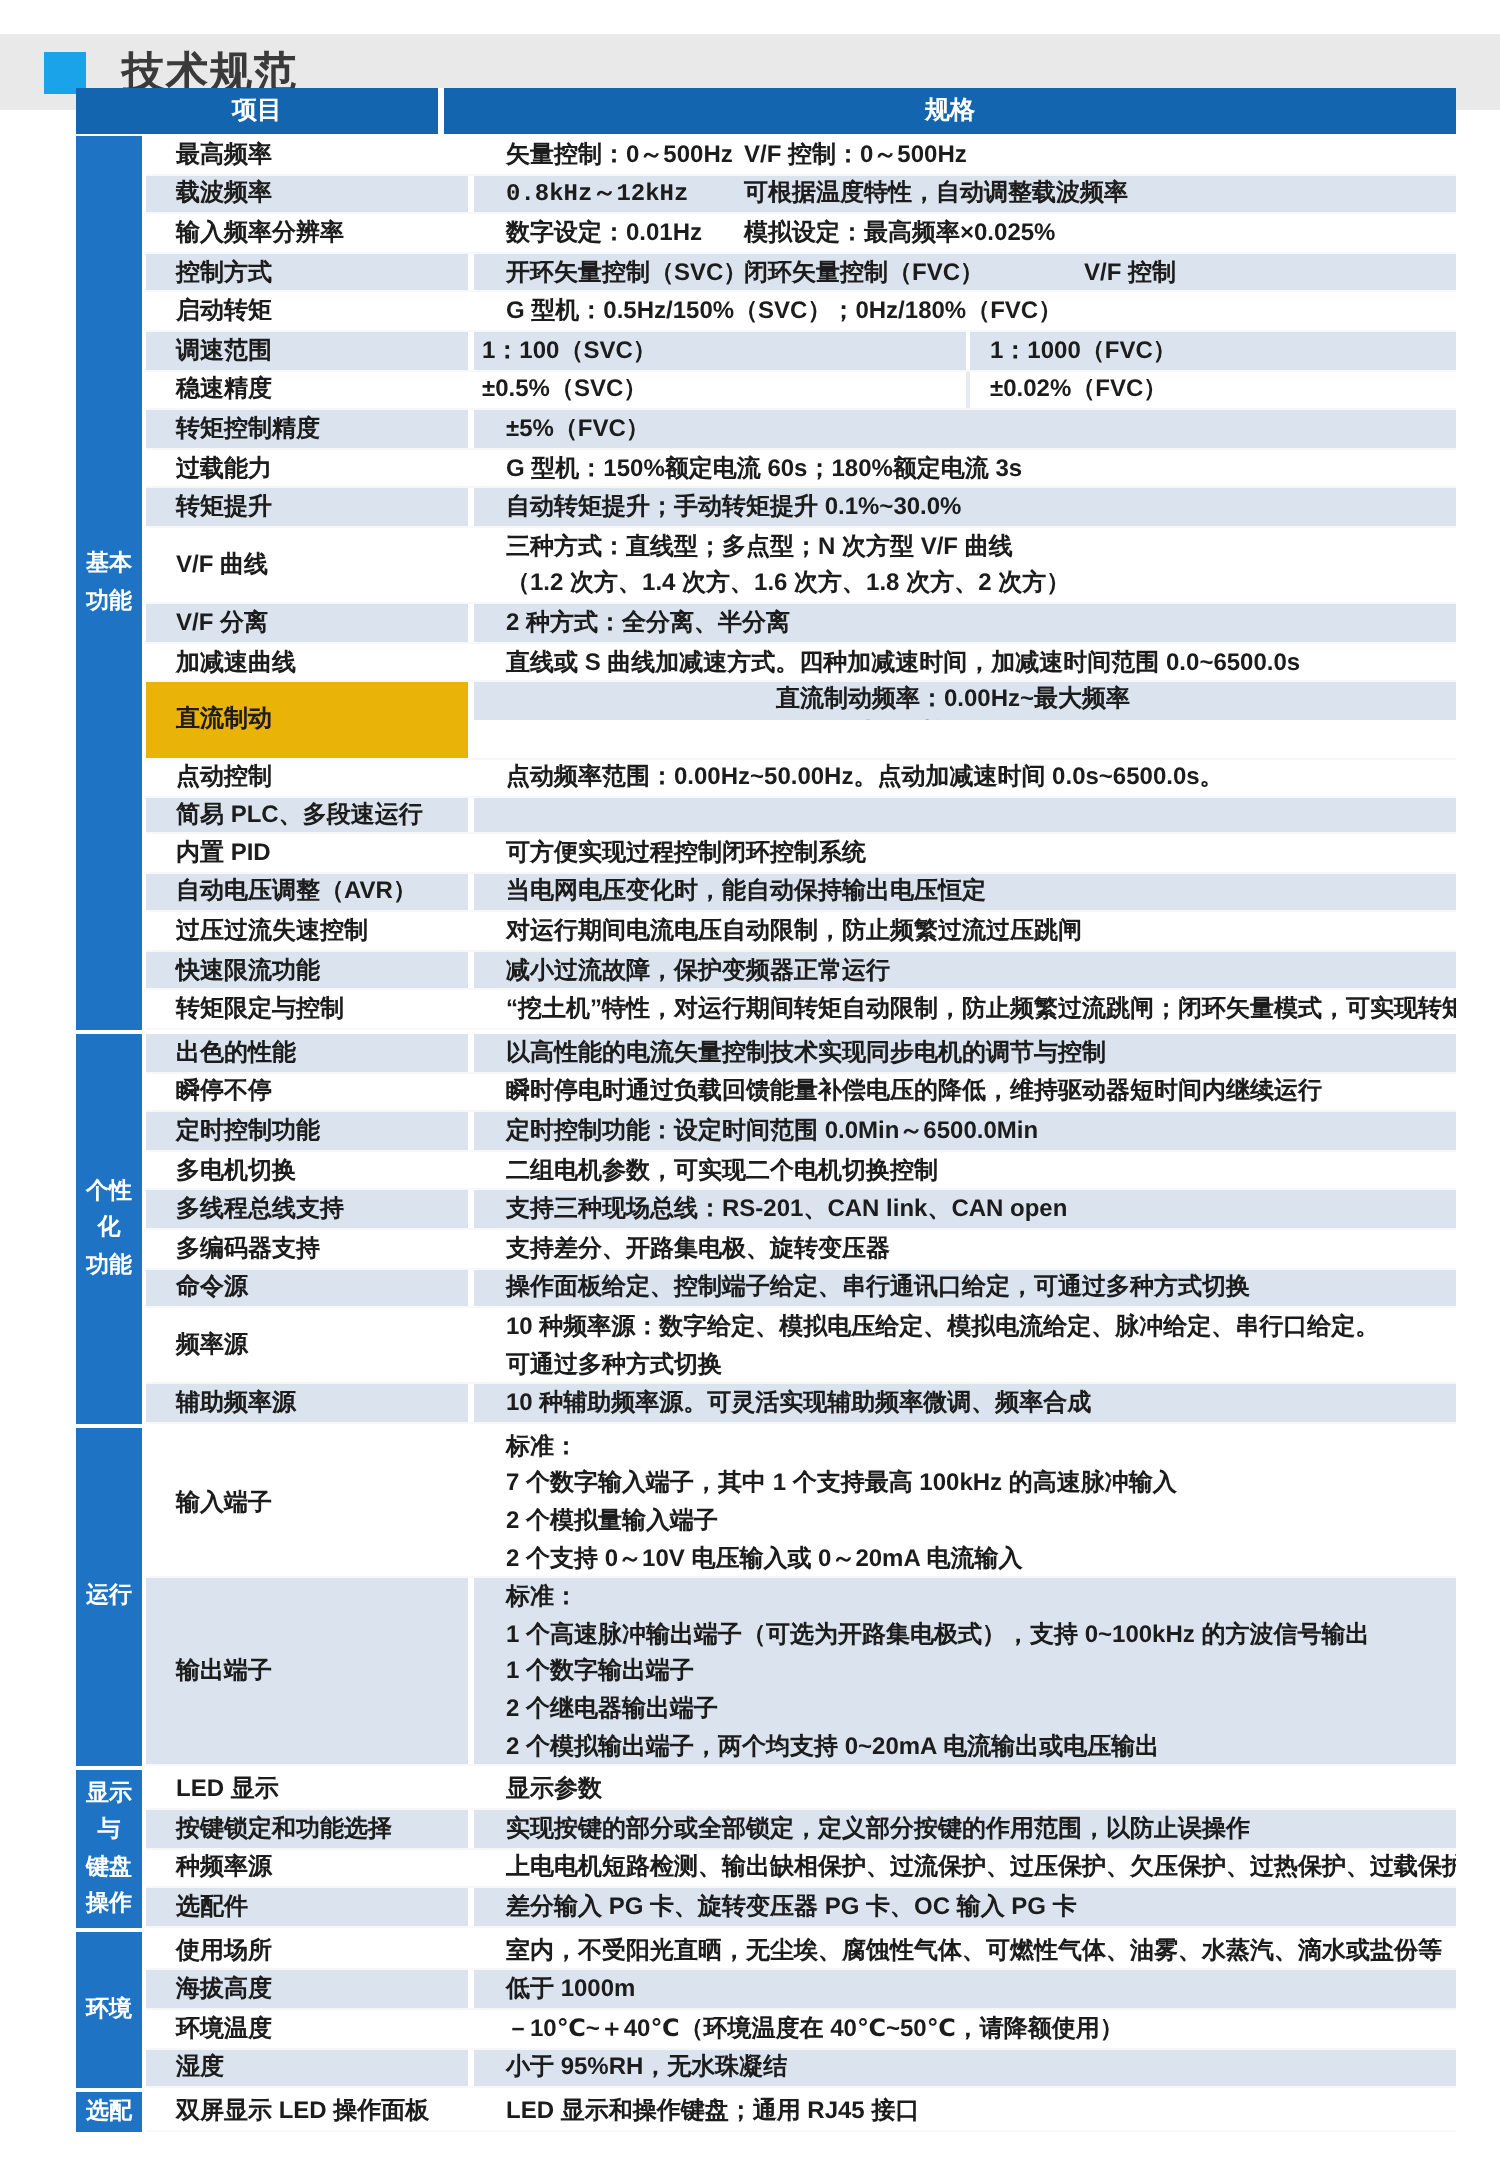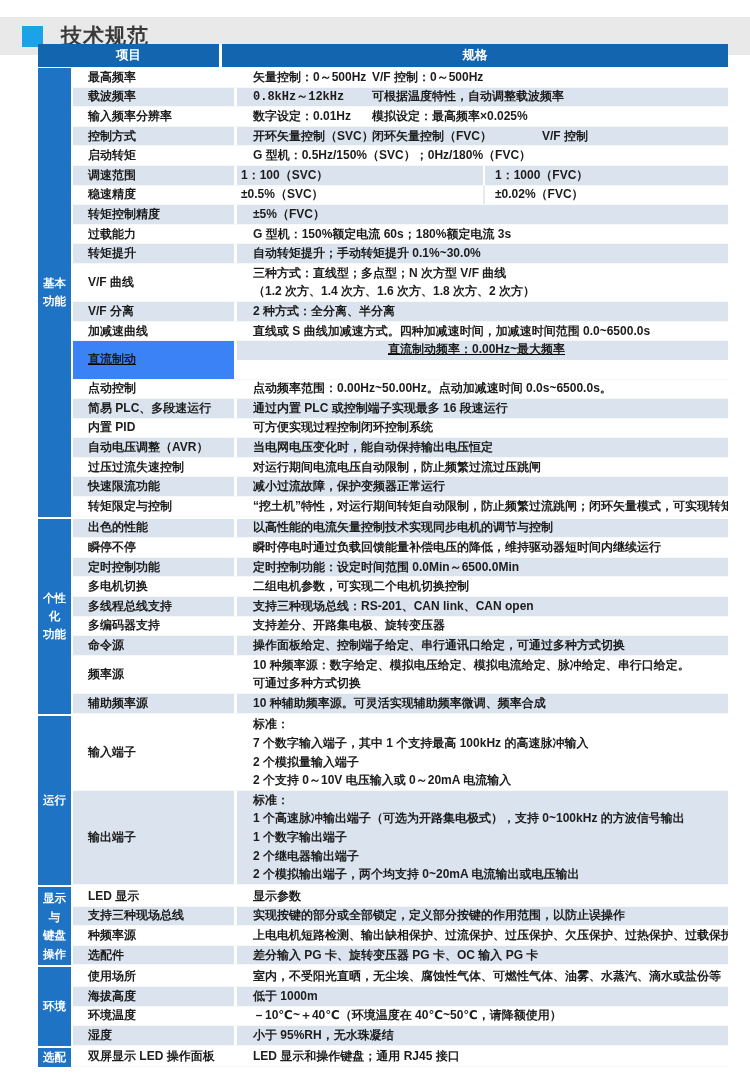--- a/index.html
+++ b/index.html
@@ -36,21 +36,21 @@
   .glabel{
     width:33px;flex:0 0 33px;margin-right:2px;
     background:var(--group-blue,#1e73c4);color:#fff;
     display:flex;align-items:center;justify-content:center;text-align:center;
     font-size:11.5px;font-weight:bold;line-height:1.6;white-space:pre-line;
   }
   .grows{flex:1;min-width:0;}
   
   .row{display:flex;border-bottom:1px solid #f6f8fa;background:#fff;}
   .row.s{background:var(--stripe,#dbe4ee);}
-  .row.split{background:#3b82f6;text-decoration:underline;}
+  .row.split{background:#eab308;}
   .item{
     width:146px;flex:0 0 146px;border-right:3px solid #fff;box-sizing:content-box;
     padding-left:15px;display:flex;align-items:center;
     font-size:12px;font-weight:bold;color:#1c1c1c;
   }
   .spec{flex:1;min-width:0;display:flex;flex-direction:column;justify-content:center;
         font-size:12px;font-weight:600;color:#1c1c1c;}
   .line{height:18.6px;display:flex;align-items:center;padding-left:16px;white-space:nowrap;overflow:hidden;}
   .seg{flex:0 0 auto;white-space:nowrap;}
   
@@ -191,23 +191,20 @@
               </div>
             </div>
             <div class="row w">
               <div class="item">点动控制</div>
               <div class="spec">
                 <div class="line">点动频率范围：0.00Hz~50.00Hz。点动加减速时间 0.0s~6500.0s。</div>
               </div>
             </div>
             <div class="row s">
               <div class="item">简易 PLC、多段速运行</div>
-              <div class="spec">
-                <div class="line">通过内置 PLC 或控制端子实现最多 16 段速运行</div>
-              </div>
             </div>
             <div class="row w">
               <div class="item">内置 PID</div>
               <div class="spec">
                 <div class="line">可方便实现过程控制闭环控制系统</div>
               </div>
             </div>
             <div class="row s">
               <div class="item">自动电压调整（AVR）</div>
               <div class="spec">
@@ -325,21 +322,21 @@
 键盘
 操作</div>
           <div class="grows">
             <div class="row w">
               <div class="item">LED 显示</div>
               <div class="spec">
                 <div class="line">显示参数</div>
               </div>
             </div>
             <div class="row s">
-              <div class="item">支持三种现场总线</div>
+              <div class="item">按键锁定和功能选择</div>
               <div class="spec">
                 <div class="line">实现按键的部分或全部锁定，定义部分按键的作用范围，以防止误操作</div>
               </div>
             </div>
             <div class="row w">
               <div class="item">种频率源</div>
               <div class="spec">
                 <div class="line">上电电机短路检测、输出缺相保护、过流保护、过压保护、欠压保护、过热保护、过载保护等</div>
               </div>
             </div>

